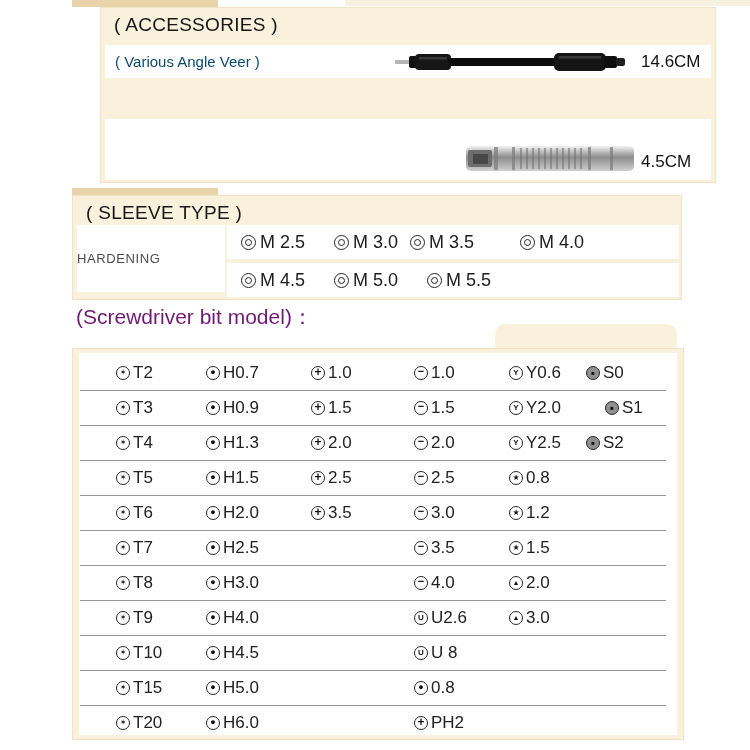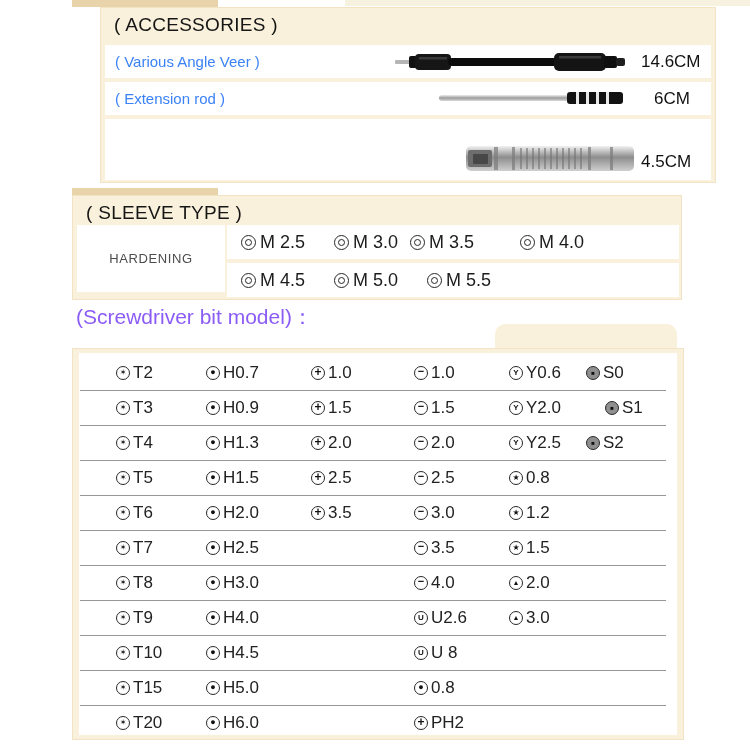--- a/index.html
+++ b/index.html
@@ -14,38 +14,38 @@
   #acc-panel{left:72px;top:7px;width:616px;height:176px;margin-left:28px;}
   #sleeve-panel{left:72px;top:195px;width:610px;height:105px;}
   #bits-panel{left:72px;top:348px;width:612px;height:392px;}
   #bits-tab{position:absolute;left:495px;top:324px;width:182px;height:28px;background:#faf1dc;border-radius:10px 10px 0 0;}
 
   .panel-title{position:absolute;left:13px;top:6px;font-size:19px;letter-spacing:.3px;color:#161616;white-space:nowrap;}
   .white-row{position:absolute;background:#ffffff;}
   #acc-row-1{left:4px;top:37px;width:606px;height:33px;}
   #acc-row-2{left:4px;top:74px;width:606px;height:33px;}
   #acc-row-3{left:4px;top:111px;width:606px;height:61px;}
-  .acc-label{position:absolute;left:10px;top:0;line-height:33px;font-size:15px;color:#3b82f6;white-space:nowrap;}
+  .acc-label{position:absolute;left:10px;top:0;line-height:33px;font-size:15px;color:#0c4a6e;white-space:nowrap;}
   #acc-row-3 .acc-label{font-size:20px;top:1px;line-height:28px;}
   .acc-len{position:absolute;left:536px;top:0;line-height:33px;font-size:17px;color:#111;white-space:nowrap;}
   #acc-row-2 .acc-len{left:549px;}
   #acc-row-3 .acc-len{top:26px;}
   .acc-img{position:absolute;}
   #img-flex-shaft{left:290px;top:4px;}
   #img-ext-rod{left:334px;top:8px;}
   #img-hex-adapter{left:359px;top:20px;}
 
   #hardening-cell{position:absolute;left:4px;top:29px;width:148px;height:67px;background:#fff;
-    display:flex;align-items:center;justify-content:center;font-size:13px;color:#4c4c4c;letter-spacing:.6px;}
+    display:flex;align-items:center;font-size:13px;color:#4c4c4c;letter-spacing:.6px;}
   .sleeve-row{position:absolute;left:154px;width:452px;height:34px;background:#fff;text-align:center;}
   #sleeve-row-1{top:29px;}
   #sleeve-row-2{top:67px;}
   .sleeve-cell{position:absolute;top:0;height:34px;display:flex;align-items:center;font-size:18px;color:#1c1c1c;white-space:nowrap;}
 
-  #bits-title{position:absolute;left:76px;top:303px;font-size:21px;color:#8b5cf6;white-space:nowrap;}
+  #bits-title{position:absolute;left:76px;top:303px;font-size:21px;color:#701a75;white-space:nowrap;}
   #bit-inner{position:absolute;left:6px;top:4px;width:598px;height:382px;background:#fff;padding-top:3px;box-sizing:border-box;}
   .bit-row{position:relative;height:34px;width:586px;margin-left:1px;border-bottom:1px solid #979797;}
   .bit-row:last-child{border-bottom:none;}
   .bit-cell{position:absolute;top:0;height:33px;display:flex;align-items:center;font-size:17px;color:#222;white-space:nowrap;}
 
   .ic{display:inline-flex;width:14px;height:14px;min-width:14px;border:1.4px solid #272727;border-radius:50%;
       align-items:center;justify-content:center;box-sizing:border-box;margin-right:3px;background:#fff;}
   .ic .gl{line-height:1;font-size:8px;color:#111;}
   .ic-phillips .gl{font-size:12px;font-weight:bold;margin-top:-1px;}
   .ic-slotted .gl{font-size:11px;font-weight:bold;margin-top:-2px;}
@@ -75,39 +75,20 @@
       <rect x="53" y="9" width="110" height="8" rx="4" fill="#0c0c0c"></rect>
       <rect x="159" y="4" width="52" height="18" rx="5" fill="#141414"></rect>
       <rect x="209" y="7" width="13" height="12" rx="2" fill="#0f0f0f"></rect>
       <rect x="221" y="9" width="9" height="8" rx="2" fill="#1f1f1f"></rect>
       <rect x="24" y="8" width="28" height="2.5" fill="#3a3a3a"></rect>
       <rect x="164" y="7" width="42" height="2.5" fill="#3a3a3a"></rect>
     </svg>
     <span class="acc-len">14.6CM</span>
   </div>
 
-  <div class="white-row" id="acc-row-2">
-    <span class="acc-label">( Extension rod )</span>
-    <svg class="acc-img" id="img-ext-rod" width="186" height="16" viewBox="0 0 186 16">
-      <defs>
-        <linearGradient id="rodg" x1="0" y1="0" x2="0" y2="1">
-          <stop offset="0" stop-color="#ececec"></stop>
-            <stop offset="0.5" stop-color="#9c9c9c"></stop>
-            <stop offset="1" stop-color="#d9d9d9"></stop>
-        </linearGradient>
-      </defs>
-      <rect x="0" y="5" width="132" height="6" rx="3" fill="url(#rodg)"></rect>
-      <rect x="128" y="2" width="56" height="12" rx="3" fill="#121212"></rect>
-      <rect x="137" y="2" width="3" height="12" fill="#e8e8e8"></rect>
-      <rect x="147" y="2" width="3" height="12" fill="#e8e8e8"></rect>
-      <rect x="157" y="2" width="3" height="12" fill="#e8e8e8"></rect>
-      <rect x="167" y="2" width="3" height="12" fill="#e8e8e8"></rect>
-    </svg>
-    <span class="acc-len">6CM</span>
-  </div>
 
   <div class="white-row" id="acc-row-3">
     <svg class="acc-img" id="img-hex-adapter" width="172" height="38" viewBox="0 0 172 38">
       <defs>
         <linearGradient id="cylg" x1="0" y1="0" x2="0" y2="1">
           <stop offset="0" stop-color="#f2f2f2"></stop>
             <stop offset="0.45" stop-color="#8d8d8d"></stop>
             <stop offset="1" stop-color="#cfcfcf"></stop>
         </linearGradient>
       </defs>

